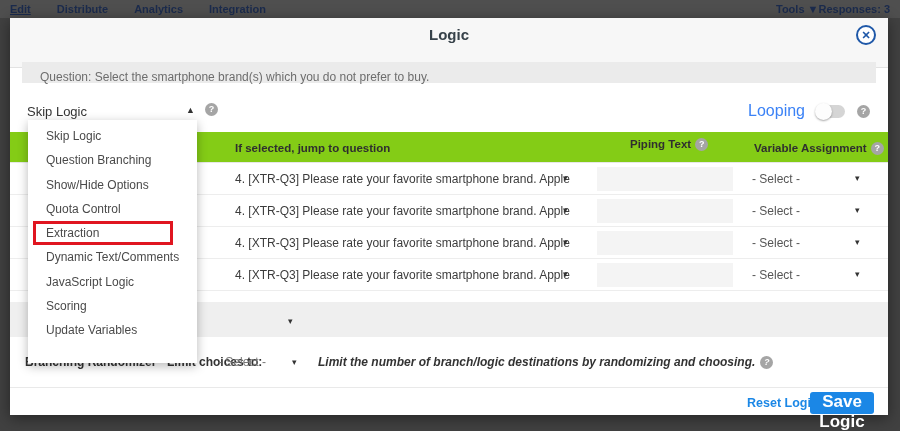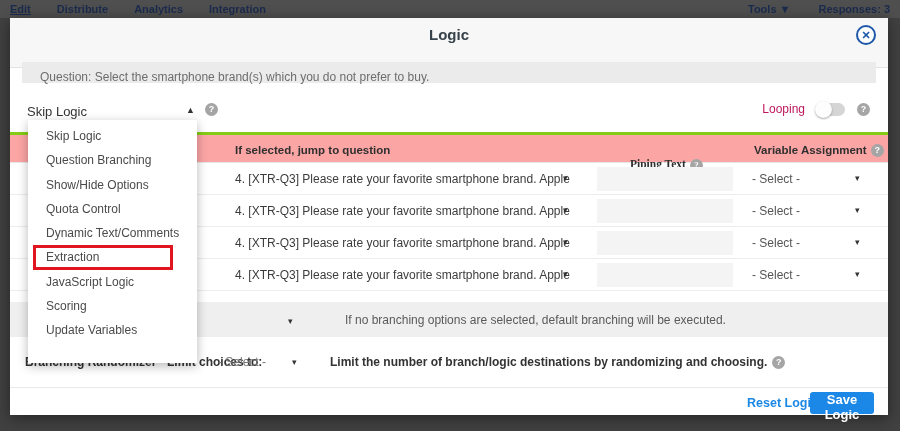--- a/index.html
+++ b/index.html
@@ -5,21 +5,21 @@
   * { margin:0; padding:0; box-sizing:border-box; }
   html,body { width:900px; height:431px; overflow:hidden; }
   body { font-family:"Liberation Sans", sans-serif; background:#414141; position:relative; }
 
   
   .topbar { position:absolute; left:0; top:0; width:900px; height:18px; background:#4f4f4f;
             display:flex; align-items:center; padding:0 10px; }
   .topbar .tabs { display:flex; gap:26px; }
   .topbar .tab { font-size:11px; font-weight:bold; color:#1b2b4d; line-height:18px; cursor:pointer; }
   .topbar .tab.active { text-decoration:underline; }
-  .topbar .right { margin-left:auto; display:flex; gap:28px; align-items:center; }
+  .topbar .right { margin-left:auto; display:flex; align-items:center; }
   .topbar .right span { font-size:11px; font-weight:bold; color:#1b2b4d; }
   .tb-caret { font-size:8px; color:#1b2b4d; }
 
   
   .behind { position:absolute; left:0; top:18px; width:900px; height:413px; background:#414141; }
 
   
   .modal { position:absolute; left:10px; top:18px; width:878px; height:397px; background:#fff;
            box-shadow:0 3px 14px rgba(0,0,0,0.45); }
   .modal-header { position:absolute; left:0; top:0; width:100%; height:50px; background:#f7f7f7;
@@ -39,31 +39,31 @@
   
   .logic-type { position:absolute; left:17px; top:84px; width:168px; height:16px; cursor:pointer; }
   .logic-type .sel { font-size:13px; color:#333; }
   .logic-type .caret-up { position:absolute; right:0; top:3px; font-size:9px; color:#333; }
   .red-underline { position:absolute; left:23px; top:104px; width:158px; height:4px; background:#e01520; }
   .help { display:inline-block; width:13px; height:13px; border-radius:50%; background:#a5a5a5; color:#fff;
           font-size:9px; font-weight:bold; text-align:center; line-height:13px; vertical-align:middle; }
   .help-logic { position:absolute; left:195px; top:85px; }
 
   .looping-wrap { position:absolute; right:18px; top:84px; display:flex; align-items:center; gap:12px; }
-  .looping-label { font-size:12px; color:#be185d; }
+  .looping-label { font-size:16px; color:#3b82f6; }
   .toggle { position:relative; width:28px; height:13px; background:#d5d5d5; border-radius:7px; cursor:pointer; }
   .toggle .knob { position:absolute; left:-2px; top:-2px; width:17px; height:17px; border-radius:50%;
                   background:#fdfdfd; box-shadow:0 1px 2px rgba(0,0,0,0.35); }
 
   
-  .table-header { position:absolute; left:0; top:114px; width:100%; height:31px; background:#fca5a5;
-                  border-top:3px solid #84cc16; border-bottom:1px solid #e7e7e7; font-size:11.5px;
+  .table-header { position:absolute; left:0; top:114px; width:100%; height:31px; background:#84cc16;
+                  border-top:1px solid #84cc16; border-bottom:1px solid #e7e7e7; font-size:11.5px;
                   font-weight:bold; color:#2f2f2f; }
   .table-header .h-jump { position:absolute; left:225px; top:9px; }
-  .table-header .h-piping { position:absolute; left:620px; top:23px;font-family:Liberation Serif, serif; }
+  .table-header .h-piping { position:absolute; left:620px; top:5px; }
   .table-header .h-var { position:absolute; left:732px; top:9px;margin-left:12px; }
   .table-header .help { margin-left:4px; }
 
   .rows { position:absolute; left:0; top:145px; width:100%; }
   .logic-row { position:relative; width:100%; height:32px; border-bottom:1px solid #ededed;text-decoration:underline; }
   .jump-text { position:absolute; left:225px; top:9px; font-size:12px; color:#3c3c3c; white-space:nowrap; }
   .caret { font-size:9px; color:#333; }
   .jump-caret { position:absolute; left:553px; top:10px; }
   .piping-input { position:absolute; left:587px; top:4px; width:136px; height:24px; background:#f4f4f4;
                   border:none; }
@@ -72,29 +72,29 @@
 
   .default-row { position:absolute; left:0; top:284px; width:100%; height:35px; background:#efefef; }
   .default-row .caret { position:absolute; left:278px; top:14px; }
   .default-row .note { position:absolute; left:335px; top:11px; font-size:12px; color:#5a5a5a; }
 
   .randomizer-row { position:absolute; left:0; top:327px; width:100%; height:34px; background:#fff; }
   .randomizer-label { position:absolute; left:15px; top:10px; font-size:12px; font-weight:bold; color:#333;
                       white-space:nowrap; }
   .randomizer-select { position:absolute; left:208px; top:10px; font-size:12px; color:#777; }
   .randomizer-caret { position:absolute; left:282px; top:12px; }
-  .randomizer-note { position:absolute; left:320px; top:10px; font-size:12px; font-weight:bold; color:#333;
-                     white-space:nowrap; }
+  .randomizer-note { position:absolute; left:308px; top:10px; font-size:12px; font-weight:bold; color:#333;
+                     white-space:nowrap;font-style:italic; }
   .randomizer-note .help { margin-left:5px; }
 
   .modal-footer { position:absolute; left:0; top:369px; width:100%; height:28px; border-top:1px solid #e9e9e9; }
   .reset-link { position:absolute; left:737px; top:8px; font-size:12.5px; font-weight:bold; color:#1b87e6;
                 cursor:pointer; }
   .save-btn { position:absolute; left:800px; top:4px; width:64px; height:22px; background:#1b87e6;
-              border:none; border-radius:3px; color:#fff; font-size:13px; font-weight:bold;
+              border:none; border-radius:3px; color:#fff; font-size:17px; font-weight:bold;
               font-family:"Liberation Sans", sans-serif; cursor:pointer; }
 
   
   .menu { position:absolute; left:18px; top:102px; width:169px; height:243px; background:#fff;
           box-shadow:0 3px 10px rgba(0,0,0,0.28); padding-top:4px; z-index:20; }
   .menu-item { height:24.3px; line-height:24.3px; padding-left:18px; font-size:12px; color:#4a4a4a;
                cursor:pointer; position:relative; white-space:nowrap; }
   .menu-item.highlighted::before { content:''; position:absolute; left:5px; width:134px; top:0; bottom:0;
                border:3px solid #e01520; }
 </style>
@@ -185,21 +185,20 @@
         <span class="jump-text">4. [XTR-Q3] Please rate your favorite smartphone brand. Apple</span>
         <span class="caret jump-caret">▾</span>
         <div class="piping-input"></div>
         <span class="var-text">- Select -</span>
         <span class="caret var-caret">▾</span>
       </div>
   </div>
 
   <div class="default-row">
     <span class="caret">▾</span>
-    <span class="note">If no branching options are selected, default branching will be executed.</span>
   </div>
 
   <div class="randomizer-row">
     <span class="randomizer-label">Branching Randomizer - Limit choices to:</span>
     <span class="randomizer-select">- Select -</span>
     <span class="caret randomizer-caret">▾</span>
     <span class="randomizer-note">
       <span>Limit the number of branch/logic destinations by randomizing and choosing.</span><span class="help">?</span>
     </span>
   </div>
@@ -207,20 +206,20 @@
   <div class="modal-footer">
     <span class="reset-link">Reset Logic</span>
     <button class="save-btn">Save Logic</button>
   </div>
 
   <div class="menu">
     <div class="menu-item">Skip Logic</div>
       <div class="menu-item">Question Branching</div>
       <div class="menu-item">Show/Hide Options</div>
       <div class="menu-item">Quota Control</div>
+      <div class="menu-item highlighted">Extraction</div>
       <div class="menu-item">Dynamic Text/Comments</div>
-      <div class="menu-item highlighted">Extraction</div>
       <div class="menu-item">JavaScript Logic</div>
       <div class="menu-item">Scoring</div>
       <div class="menu-item">Update Variables</div>
   </div>
 
 </div>
 
 </body></html>

